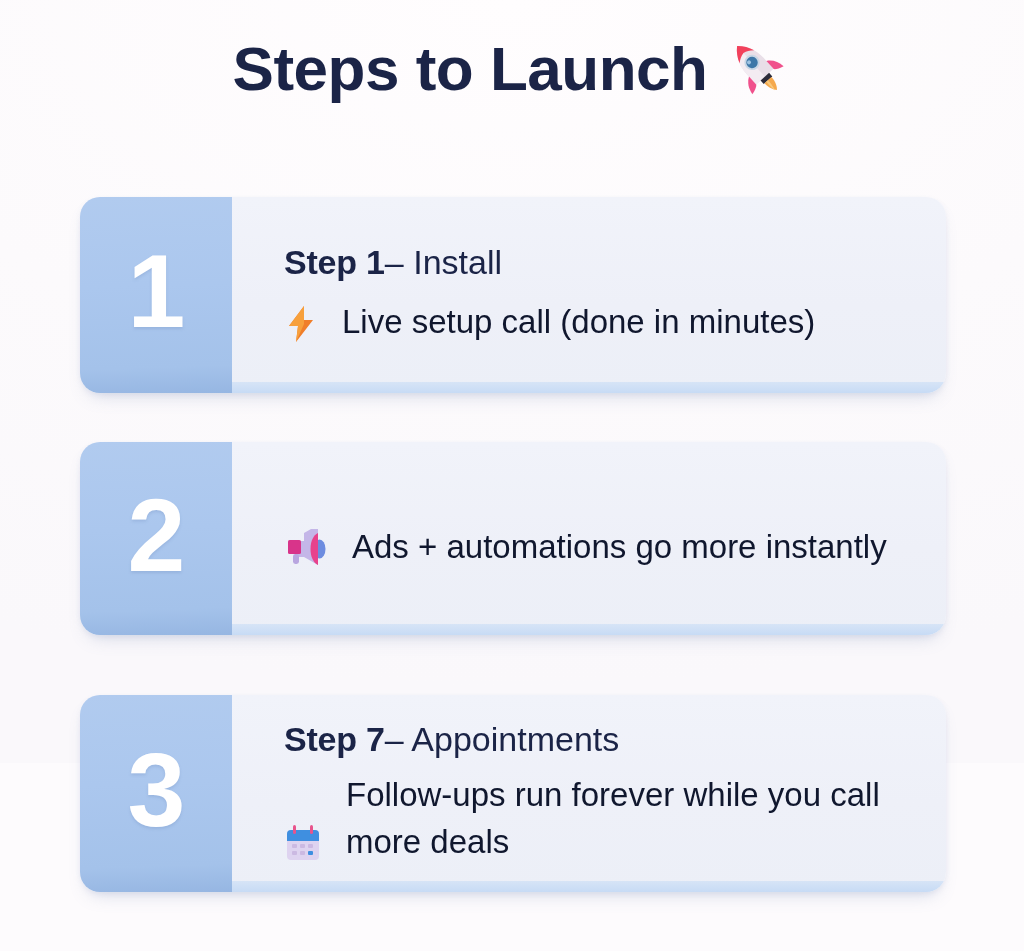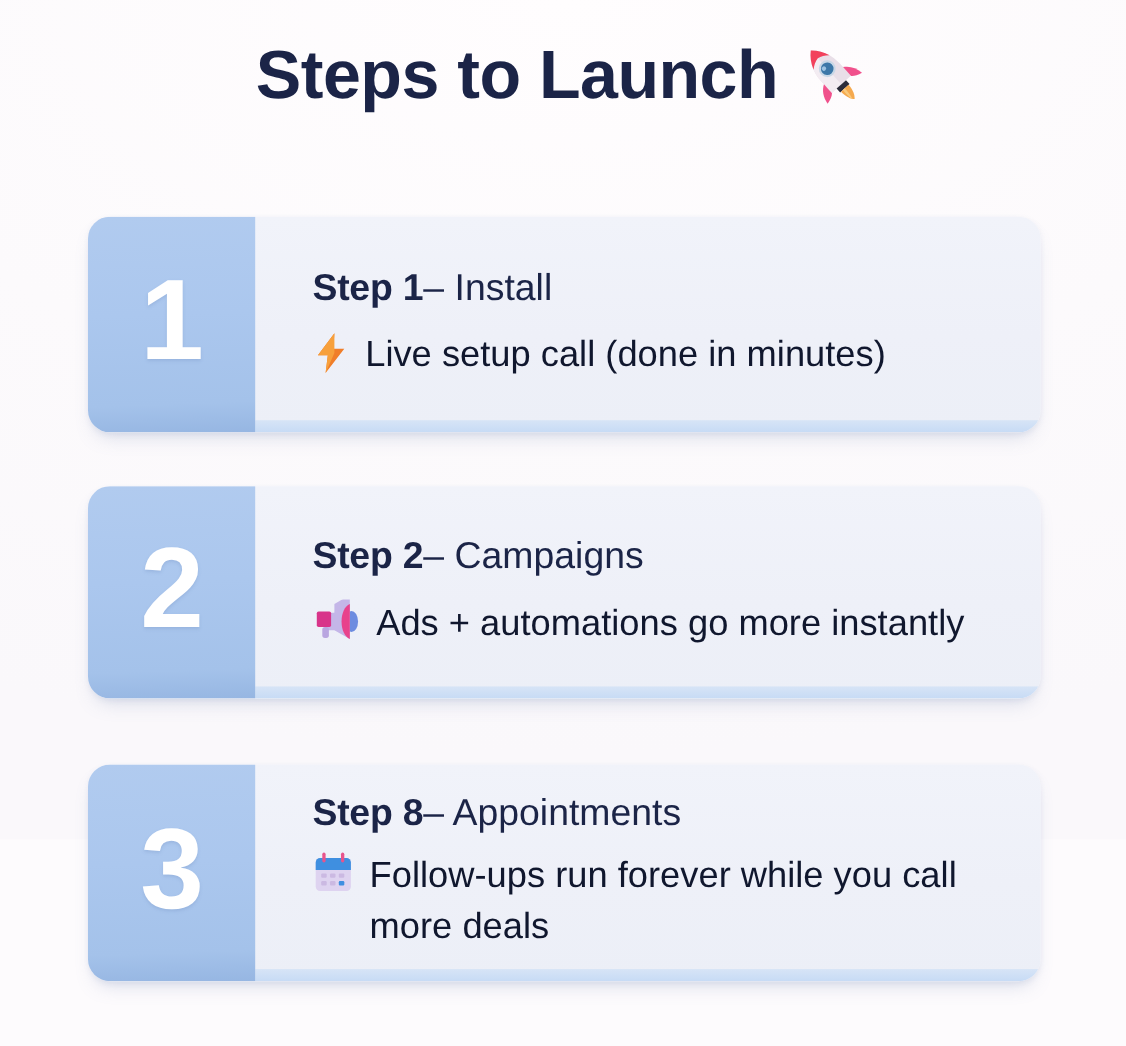--- a/index.html
+++ b/index.html
@@ -122,22 +122,22 @@
     font-weight: normal;
     letter-spacing: 0;
   }
   .step-heading .step-title {
     font-weight: normal;
   }
 
   .step-detail {
     margin-top: 18px;
     display: flex;
-    align-items: flex-start;
-    gap: 14px;
+    align-items: flex-end;
+    gap: 24px;
   }
   .detail-icon {
     flex: 0 0 auto;
     position: relative;
     top: 2px;
   }
   .detail-text {
     font-family: "Liberation Sans", sans-serif;
     font-size: 33px;
     color: #10172e;
@@ -187,44 +187,41 @@
         <span class="detail-text">Live setup call (done in minutes)</span>
       </div>
     </div>
   </div>
 
   <div class="card card-2">
     <div class="num-panel">
       <span class="digit">2</span>
     </div>
     <div class="card-body">
-      <div class="step-heading">
-        <span class="step-label">Step 2</span><span class="step-sep">–</span> <span class="step-title">Campaigns</span>
-      </div>
       <div class="step-detail">
         <span class="detail-icon"><svg width="44" height="40" viewBox="0 0 44 40" aria-hidden="true">
             <ellipse cx="35.5" cy="20" rx="6" ry="9.5" fill="#6d8ce0"></ellipse>
             <path d="M12 12h8l14-8v32l-14-8h-8z" fill="#c4b6e8"></path>
             <path d="M20 4l14-8v32l-14-8z" fill="#c4b6e8"></path>
             <path d="M34 4v32c-4.6-2.2-7.5-8.2-7.5-16S29.4 6.2 34 4z" fill="#e8428c"></path>
             <rect x="4" y="11" width="13" height="14" rx="1.6" fill="#d8348a"></rect>
             <rect x="9" y="25" width="6" height="10" rx="2.4" fill="#b9a6e0"></rect>
           </svg></span>
         <span class="detail-text">Ads + automations go more instantly</span>
       </div>
     </div>
   </div>
 
   <div class="card card-3">
     <div class="num-panel">
       <span class="digit">3</span>
     </div>
     <div class="card-body">
       <div class="step-heading">
-        <span class="step-label">Step 8</span><span class="step-sep">–</span> <span class="step-title">Appointments</span>
+        <span class="step-label">Step 7</span><span class="step-sep">–</span> <span class="step-title">Appointments</span>
       </div>
       <div class="step-detail">
         <span class="detail-icon"><svg width="38" height="40" viewBox="0 0 38 40" aria-hidden="true">
             <rect x="3" y="6" width="32" height="30" rx="4" fill="#ded3f0"></rect>
             <path d="M3 10a4 4 0 014-4h24a4 4 0 014 4v7H3z" fill="#3f8fe0"></path>
             <rect x="9" y="1" width="3" height="9" rx="1.5" fill="#e8548c"></rect>
             <rect x="26" y="1" width="3" height="9" rx="1.5" fill="#e8548c"></rect>
             <g fill="#cbb9e2">
               <rect x="8" y="20" width="5" height="4" rx="1"></rect>
               <rect x="16" y="20" width="5" height="4" rx="1"></rect>

